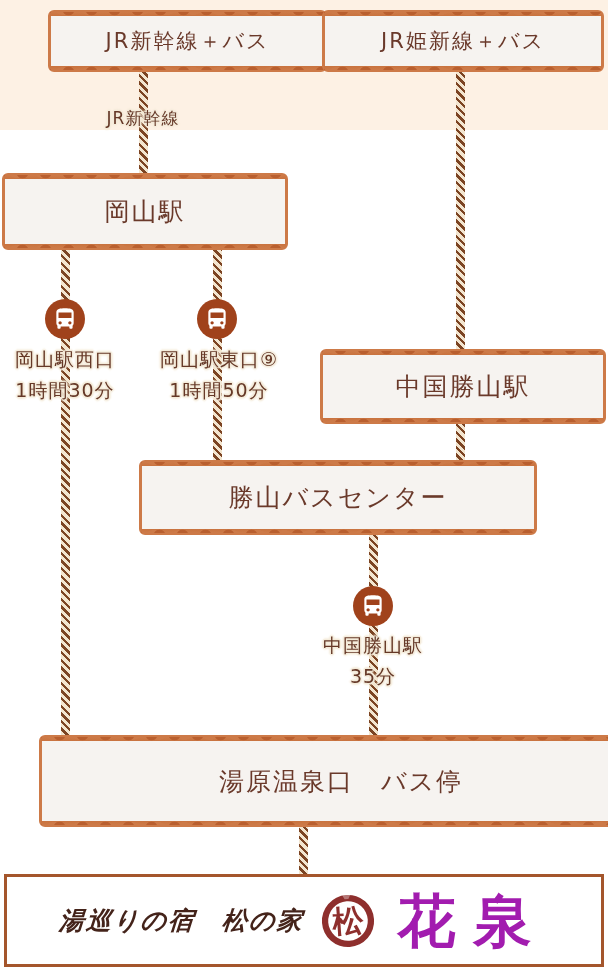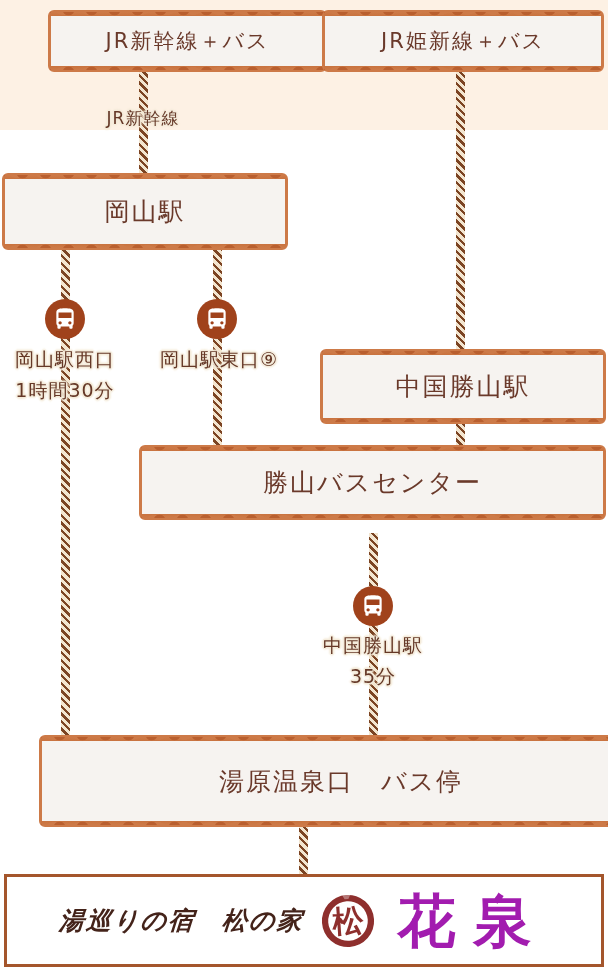--- a/index.html
+++ b/index.html
@@ -105,27 +105,28 @@
     <div>1時間30分</div>
   </div>
 
   <div class="busdot" style="left:197px;top:299px;">
     <svg viewBox="0 0 24 24">
       <path fill="#ffffff" d="M4 16c0 .88.39 1.67 1 2.22V20a1 1 0 0 0 1 1h1a1 1 0 0 0 1-1v-1h8v1a1 1 0 0 0 1 1h1a1 1 0 0 0 1-1v-1.78c.61-.55 1-1.34 1-2.22V6c0-3.5-3.58-4-8-4s-8 .5-8 4v10zm3.5 1c-.83 0-1.5-.67-1.5-1.5S6.67 14 7.5 14s1.5.67 1.5 1.5S8.33 17 7.5 17zm9 0c-.83 0-1.5-.67-1.5-1.5s.67-1.5 1.5-1.5 1.5.67 1.5 1.5-.67 1.5-1.5 1.5zM18 11H6V6h12v5z"></path>
     </svg>
   </div>
   <div class="halo" style="left:139px;top:344px;width:160px;">
     <div>岡山駅東口⑨</div>
+    <div>1時間50分</div>
   </div>
 
   <div class="rbox" style="left:320px;top:349px;width:286px;height:75px;">
     <span class="boxlabel fs25">中国勝山駅</span>
   </div>
 
-  <div class="rbox" style="left:139px;top:445px;width:467px;height:75px;">
+  <div class="rbox" style="left:139px;top:460px;width:398px;height:75px;">
     <span class="boxlabel fs25">勝山バスセンター</span>
   </div>
 
   <div class="busdot" style="left:353px;top:586px;">
     <svg viewBox="0 0 24 24">
       <path fill="#ffffff" d="M4 16c0 .88.39 1.67 1 2.22V20a1 1 0 0 0 1 1h1a1 1 0 0 0 1-1v-1h8v1a1 1 0 0 0 1 1h1a1 1 0 0 0 1-1v-1.78c.61-.55 1-1.34 1-2.22V6c0-3.5-3.58-4-8-4s-8 .5-8 4v10zm3.5 1c-.83 0-1.5-.67-1.5-1.5S6.67 14 7.5 14s1.5.67 1.5 1.5S8.33 17 7.5 17zm9 0c-.83 0-1.5-.67-1.5-1.5s.67-1.5 1.5-1.5 1.5.67 1.5 1.5-.67 1.5-1.5 1.5zM18 11H6V6h12v5z"></path>
     </svg>
   </div>
   <div class="halo" style="left:293px;top:630px;width:160px;">
     <div>中国勝山駅</div>

